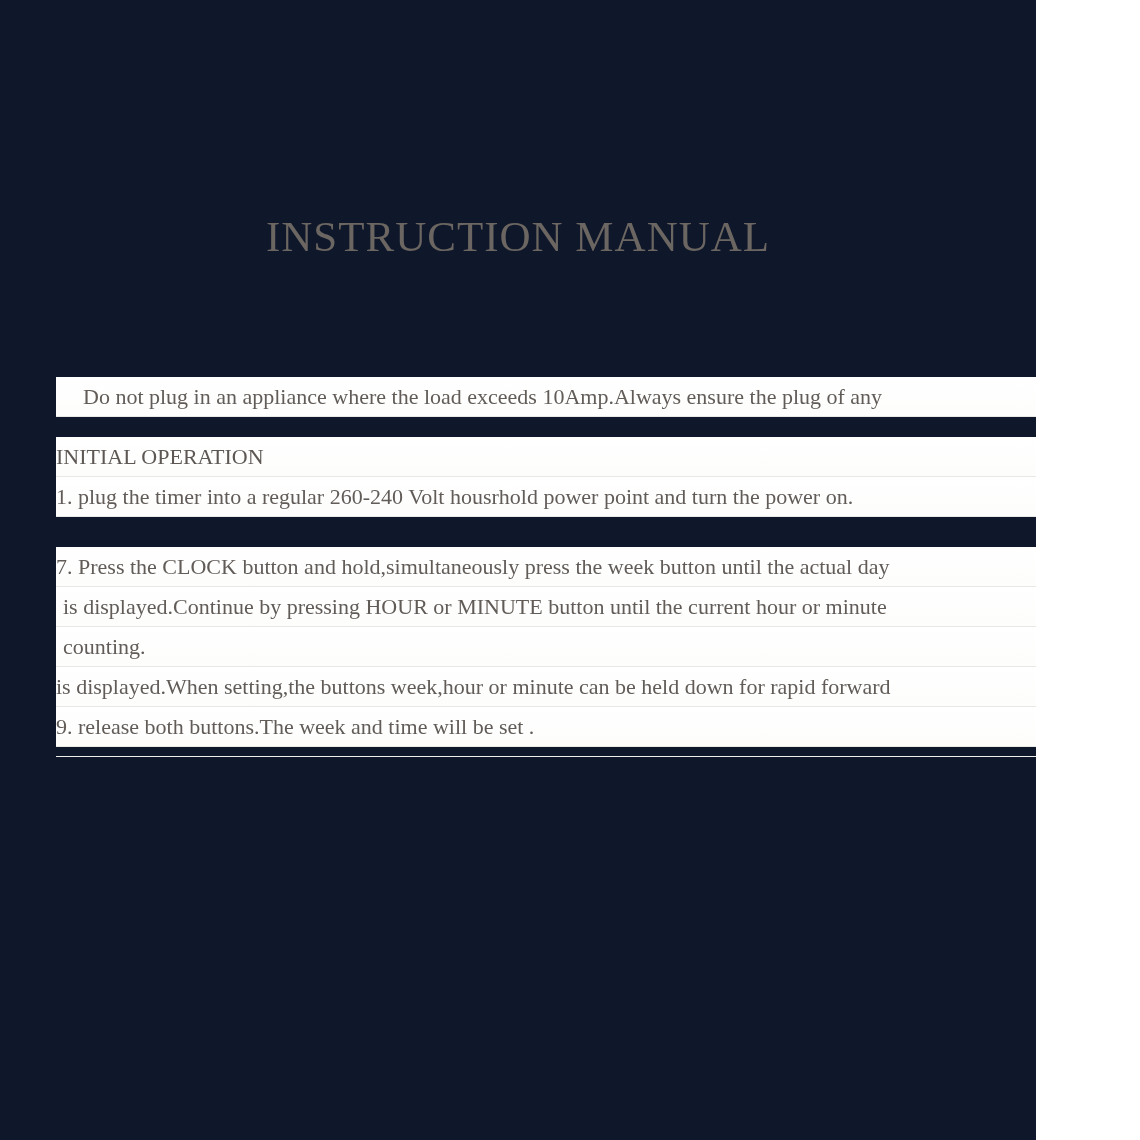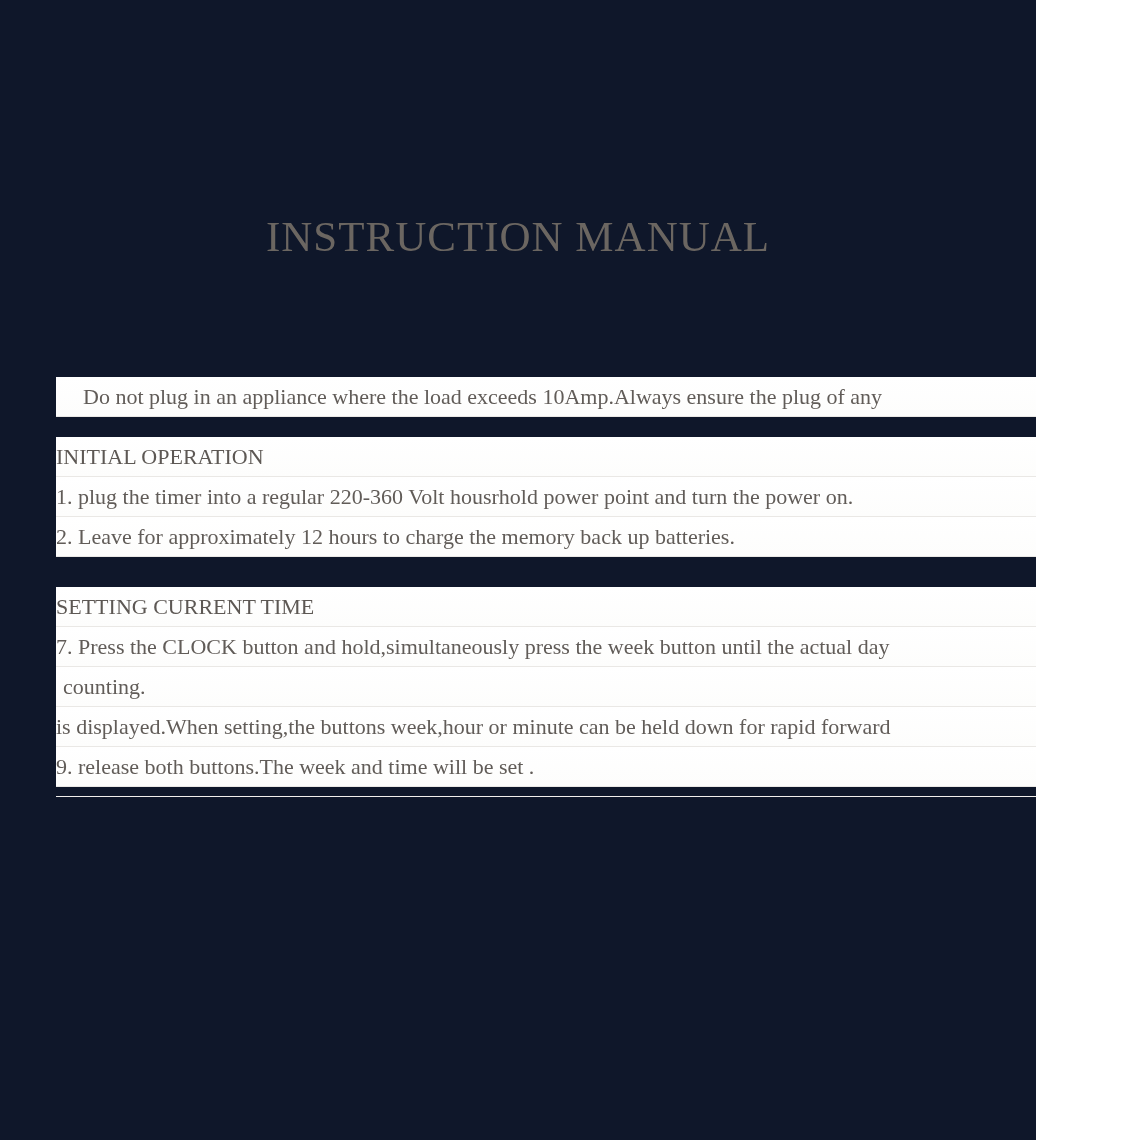--- a/index.html
+++ b/index.html
@@ -63,27 +63,26 @@
 
   <h1 class="title">INSTRUCTION MANUAL</h1>
 
   <div class="content">
 
     <div class="row indent-lg">Do not plug in an appliance where the load exceeds 10Amp.Always ensure the plug of any</div>
 
     <div class="gap-sm"></div>
 
     <div class="row heading">INITIAL OPERATION</div>
-    <div class="row">1. plug the timer into a regular 220-360 Volt housrhold power point and turn the power on.</div>
-    <div class="row">2. Leave for approximately 12 hours to charge the memory back up batteries.</div>
+    <div class="row">1. plug the timer into a regular 260-240 Volt housrhold power point and turn the power on.</div>
 
     <div class="gap-md"></div>
 
-    <div class="row heading">SETTING CURRENT TIME</div>
     <div class="row">7. Press the CLOCK button and hold,simultaneously press the week button until the actual day</div>
+    <div class="row indent-sm">is displayed.Continue by pressing HOUR or MINUTE button until the current hour or minute</div>
     <div class="row indent-sm">counting.</div>
     <div class="row">is displayed.When setting,the buttons week,hour or minute can be held down for rapid forward</div>
     <div class="row">9. release both buttons.The week and time will be set .</div>
 
     <div class="trailing-rule"></div>
 
   </div>
 </div>
 
 </body></html>

